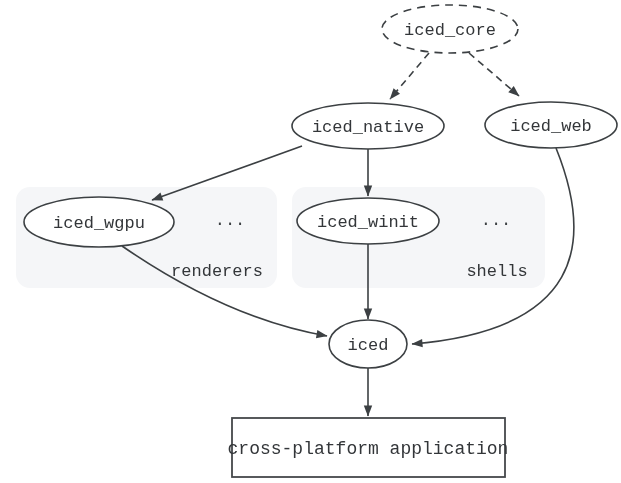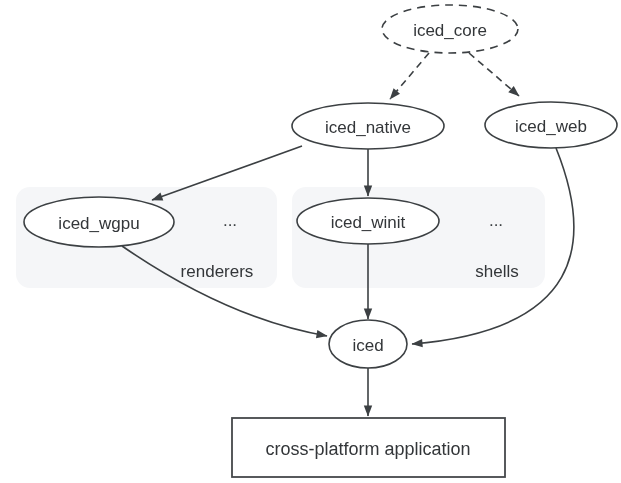--- a/index.html
+++ b/index.html
@@ -5,21 +5,21 @@
   html, body {
     margin: 0;
     padding: 0;
     background: #ffffff;
   }
   .canvas {
     position: relative;
     width: 621px;
     height: 483px;
     background: #ffffff;
-    font-family: Liberation Sans, sans-serif;
+    font-family: Liberation Mono, monospace;
     overflow: hidden;
   }
   svg { display: block; }
   .edge {
     fill: none;
     stroke: #3c4043;
     stroke-width: 1.6;
   }
   .edge.dashed { stroke-dasharray: 7 5; }
   .node {

